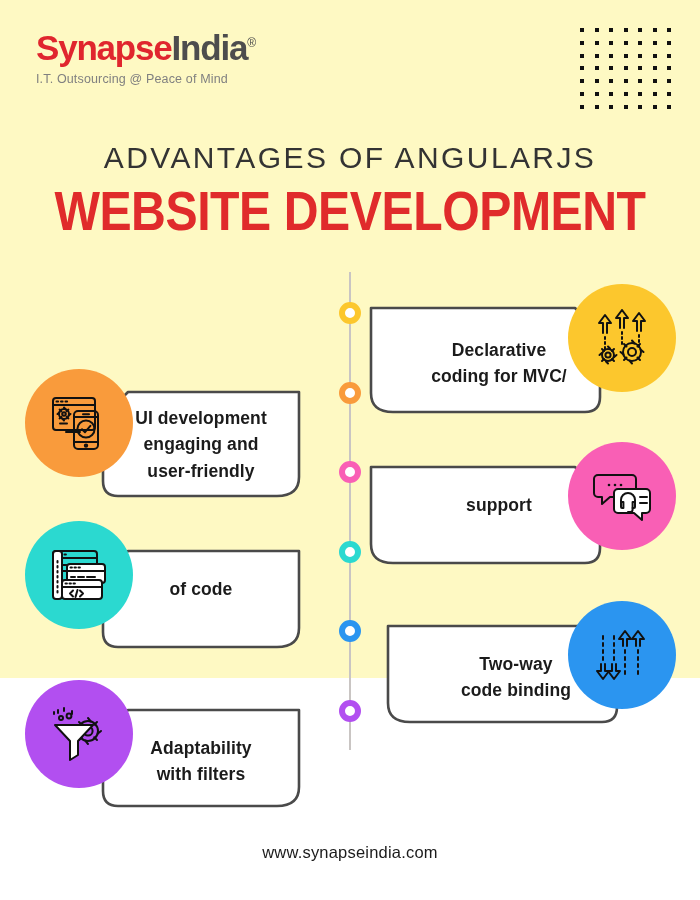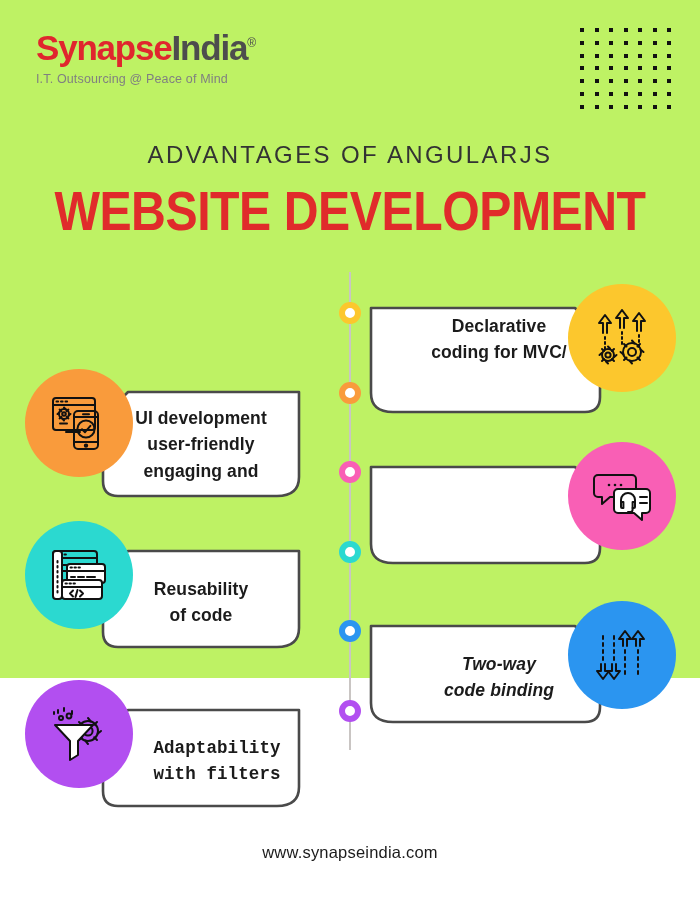--- a/index.html
+++ b/index.html
@@ -5,21 +5,21 @@
   * { box-sizing: border-box; margin: 0; padding: 0; }
   html, body {
     width: 700px; height: 900px;
     background: #ffffff;
     font-family: "Liberation Sans", sans-serif;
     overflow: hidden;
   }
   #page {
     position: relative;
     width: 700px; height: 678px;
-    background: #bef264;
+    background: #fef9c3;
   }
 
   
   .logo-block { position: absolute; left: 36px; top: 30px; }
   .logo-word {
     font-size: 35px; font-weight: bold; letter-spacing: -1.2px;
     line-height: 1; white-space: nowrap;
   }
   .logo-synapse { color: #E0262E; }
   .logo-india { color: #4D4D4D; }
@@ -32,21 +32,21 @@
   }
 
   .dotgrid { position: absolute; left: 580px; top: 28px; width: 90px; height: 78px; }
   .dotgrid span {
     position: absolute; width: 4px; height: 4px; background: #111111;
   }
 
   
   .title-sub {
     position: absolute; top: 141px; left: 0; width: 700px;
-    text-align: center; font-size: 24px; color: #333333;
+    text-align: center; font-size: 30px; color: #333333;
     letter-spacing: 2.4px; font-weight: normal; white-space: nowrap;
   }
   .title-main {
     position: absolute; top: 181px; left: 0; width: 700px;
     text-align: center; color: #E02B2B;
     font-size: 56px; font-weight: bold;
     letter-spacing: -0.5px;
     transform: scaleX(0.86); transform-origin: center top;
     white-space: nowrap; line-height: 1.08;
   }
@@ -154,21 +154,21 @@
       <div class="tl-dot" style="top: 461px; border-color: rgb(249, 95, 181);"></div>
       <div class="tl-dot" style="top: 541px; border-color: rgb(43, 217, 208);"></div>
       <div class="tl-dot" style="top: 620px; border-color: rgb(43, 149, 240);"></div>
       <div class="tl-dot" style="top: 700px; border-color: rgb(178, 79, 240);"></div>
     </div>
 
   <div class="card" style="left:368px; top:305px;">
     <svg width="300" height="110" viewBox="0 0 300 110" fill="none">
       <path d="M3 3 H207 L232 28 V92 Q232 107 217 107 H25 Q3 107 3 88 Z" stroke="#4A4A4A" stroke-width="2.6" fill="#ffffff" stroke-linejoin="round"></path>
     </svg>
-    <div class="card-text" style="left:36px; top:8px; width:190px;">
+    <div class="card-text" style="left:36px; top:32px; width:190px;">
       <div>Declarative</div>
       <div>coding for MVC/</div>
     </div>
   </div>
   <div class="icon-circle" style="left:568px; top:284px; background:#FCC72D;">
     <svg width="62" height="58" viewBox="0 0 62 58" fill="none" stroke="#111" stroke-width="2" stroke-linecap="round" stroke-linejoin="round">
       <path d="M12 24 L12 14 L8 14 L14 6 L20 14 L16 14 L16 24"></path>
       <path d="M29 19 L29 9 L25 9 L31 1 L37 9 L33 9 L33 19"></path>
       <path d="M46 22 L46 12 L42 12 L48 4 L54 12 L50 12 L50 22"></path>
       <path d="M14 28 V30 M14 33 V35 M14 38 V40" stroke-dasharray="0"></path>
@@ -182,22 +182,22 @@
       <path d="M41 31.5 L43.5 34.5 M41 54.5 L38.5 51.5 M29.5 43 L32.5 45.5 M52.5 43 L49.5 40.5 M33 35 L35.5 37.5 M49 51 L46.5 48.5 M33 51 L35.5 48.5 M49 35 L46.5 37.5"></path>
     </svg>
   </div>
 
   <div class="card" style="left:35px; top:389px;">
     <svg width="300" height="110" viewBox="0 0 300 110" fill="none">
       <path d="M264 3 H93 L68 28 V92 Q68 107 83 107 H242 Q264 107 264 88 Z" stroke="#4A4A4A" stroke-width="2.6" fill="#ffffff" stroke-linejoin="round"></path>
     </svg>
     <div class="card-text" style="left:76px; top:16px; width:180px;text-align:center;">
       <div>UI development</div>
+      <div>engaging and</div>
       <div>user-friendly</div>
-      <div>engaging and</div>
     </div>
   </div>
   <div class="icon-circle" style="left:25px; top:369px; background:#F99B3C;">
     <svg width="58" height="58" viewBox="0 0 58 58" fill="none" stroke="#111" stroke-width="2" stroke-linecap="round" stroke-linejoin="round">
       <rect x="3" y="4" width="42" height="32" rx="3"></rect>
       <path d="M3 11 H45"></path>
       <path d="M6.5 7.6 h1.6 M11 7.6 h1.6 M15.5 7.6 h1.6"></path>
       <path d="M16 38 h14 M23 36 v2"></path>
       <circle cx="14" cy="20" r="5"></circle>
       <circle cx="14" cy="20" r="1.8"></circle>
@@ -210,20 +210,21 @@
       <circle cx="36" cy="35" r="8.6"></circle>
       <path d="M32 35.2 L35 38.2 L40.4 31.8"></path>
     </svg>
   </div>
 
   <div class="card" style="left:368px; top:464px;">
     <svg width="300" height="102" viewBox="0 0 300 102" fill="none">
       <path d="M3 3 H207 L232 28 V84 Q232 99 217 99 H25 Q3 99 3 80 Z" stroke="#4A4A4A" stroke-width="2.6" fill="#ffffff" stroke-linejoin="round"></path>
     </svg>
     <div class="card-text" style="left:36px; top:28px; width:190px;">
+      <div>support</div>
     </div>
   </div>
   <div class="icon-circle" style="left:568px; top:442px; background:#F95FB5;">
     <svg width="60" height="50" viewBox="0 0 60 50" fill="none" stroke="#111" stroke-width="2" stroke-linecap="round" stroke-linejoin="round">
       <path d="M6 4 H40 a4 4 0 0 1 4 4 V22 a4 4 0 0 1 -4 4 H18 L10 33 V26 H6 a4 4 0 0 1 -4 -4 V8 a4 4 0 0 1 4 -4 Z"></path>
       <circle cx="17" cy="14" r="1.3" fill="#111" stroke="none"></circle>
       <circle cx="23" cy="14" r="1.3" fill="#111" stroke="none"></circle>
       <circle cx="29" cy="14" r="1.3" fill="#111" stroke="none"></circle>
       <path d="M26 18 H54 a4 4 0 0 1 4 4 V38 a4 4 0 0 1 -4 4 H50 V49 L42 42 H26 a4 4 0 0 1 -4 -4 V22 a4 4 0 0 1 4 -4 Z" fill="#fff"></path>
       <path d="M29 32 v-3 a7 7 0 0 1 14 0 v3"></path>
@@ -232,21 +233,20 @@
       <path d="M40.6 37 v1.5 a2.5 2.5 0 0 1 -2.5 2.5 H36"></path>
       <path d="M48 26 h7 M48 32 h7"></path>
     </svg>
   </div>
 
   <div class="card" style="left:35px; top:548px;">
     <svg width="300" height="102" viewBox="0 0 300 102" fill="none">
       <path d="M264 3 H93 L68 28 V84 Q68 99 83 99 H242 Q264 99 264 80 Z" stroke="#4A4A4A" stroke-width="2.6" fill="#ffffff" stroke-linejoin="round"></path>
     </svg>
     <div class="card-text" style="left:76px; top:28px; width:180px;">
-      <div>Reusability</div>
       <div>of code</div>
     </div>
   </div>
   <div class="icon-circle" style="left:25px; top:521px; background:#2BD9D0;">
     <svg width="58" height="54" viewBox="0 0 58 54" fill="none" stroke="#111" stroke-width="2" stroke-linecap="round" stroke-linejoin="round">
       <rect x="3" y="3" width="44" height="20" rx="3"></rect>
       <path d="M3 10 H47"></path>
       <path d="M6.5 6.6 h1.4 M10.5 6.6 h1.4 M14.5 6.6 h1.4"></path>
       <path d="M12 17 h26"></path>
       <rect x="3" y="3" width="9" height="48" rx="3" fill="#fff"></rect>
@@ -255,21 +255,21 @@
       <path d="M17 23 H55"></path>
       <path d="M20.5 19.6 h1.4 M24.5 19.6 h1.4 M28.5 19.6 h1.4"></path>
       <path d="M21 29 h4 M28 29 h6 M37 29 h8"></path>
       <rect x="12" y="32" width="40" height="19" rx="3" fill="#fff"></rect>
       <path d="M12 39 H52"></path>
       <path d="M15.5 35.6 h1.4 M19.5 35.6 h1.4 M23.5 35.6 h1.4"></path>
       <path d="M23 42.5 L20 45.5 L23 48.5 M30 42.5 L33 45.5 L30 48.5 M27.5 42 L25.5 49"></path>
     </svg>
   </div>
 
-  <div class="card" style="left:368px; top:623px;font-style:italic;">
+  <div class="card" style="left:385px; top:623px;">
     <svg width="300" height="102" viewBox="0 0 300 102" fill="none">
       <path d="M3 3 H207 L232 28 V84 Q232 99 217 99 H25 Q3 99 3 80 Z" stroke="#4A4A4A" stroke-width="2.6" fill="#ffffff" stroke-linejoin="round"></path>
     </svg>
     <div class="card-text" style="left:36px; top:28px; width:190px;">
       <div>Two-way</div>
       <div>code binding</div>
     </div>
   </div>
   <div class="icon-circle" style="left:568px; top:601px; background:#2B95F0;">
     <svg width="54" height="58" viewBox="0 0 54 58" fill="none" stroke="#111" stroke-width="2" stroke-linecap="round" stroke-linejoin="round">
@@ -281,21 +281,21 @@
       <path d="M28 20 L28 13 L24 13 L30 5 L36 13 L32 13 L32 20"></path>
       <path d="M43 48 v-3 M43 41 v-3 M43 34 v-3 M43 27 v-3"></path>
       <path d="M41 20 L41 13 L37 13 L43 5 L49 13 L45 13 L45 20"></path>
     </svg>
   </div>
 
   <div class="card" style="left:35px; top:707px;">
     <svg width="300" height="102" viewBox="0 0 300 102" fill="none">
       <path d="M264 3 H93 L68 28 V84 Q68 99 83 99 H242 Q264 99 264 80 Z" stroke="#4A4A4A" stroke-width="2.6" fill="#ffffff" stroke-linejoin="round"></path>
     </svg>
-    <div class="card-text" style="left:92px; top:28px; width:180px;font-family:Liberation Mono, monospace;">
+    <div class="card-text" style="left:76px; top:28px; width:180px;">
       <div>Adaptability</div>
       <div>with filters</div>
     </div>
   </div>
   <div class="icon-circle" style="left:25px; top:680px; background:#B24FF0;">
     <svg width="58" height="56" viewBox="0 0 58 56" fill="none" stroke="#111" stroke-width="2" stroke-linecap="round" stroke-linejoin="round">
       <path d="M8 4 v3 M14 2 v3 M22 5 v3"></path>
       <circle cx="11" cy="12" r="2"></circle>
       <circle cx="19" cy="10" r="2.4"></circle>
       <path d="M4 6 v2"></path>

